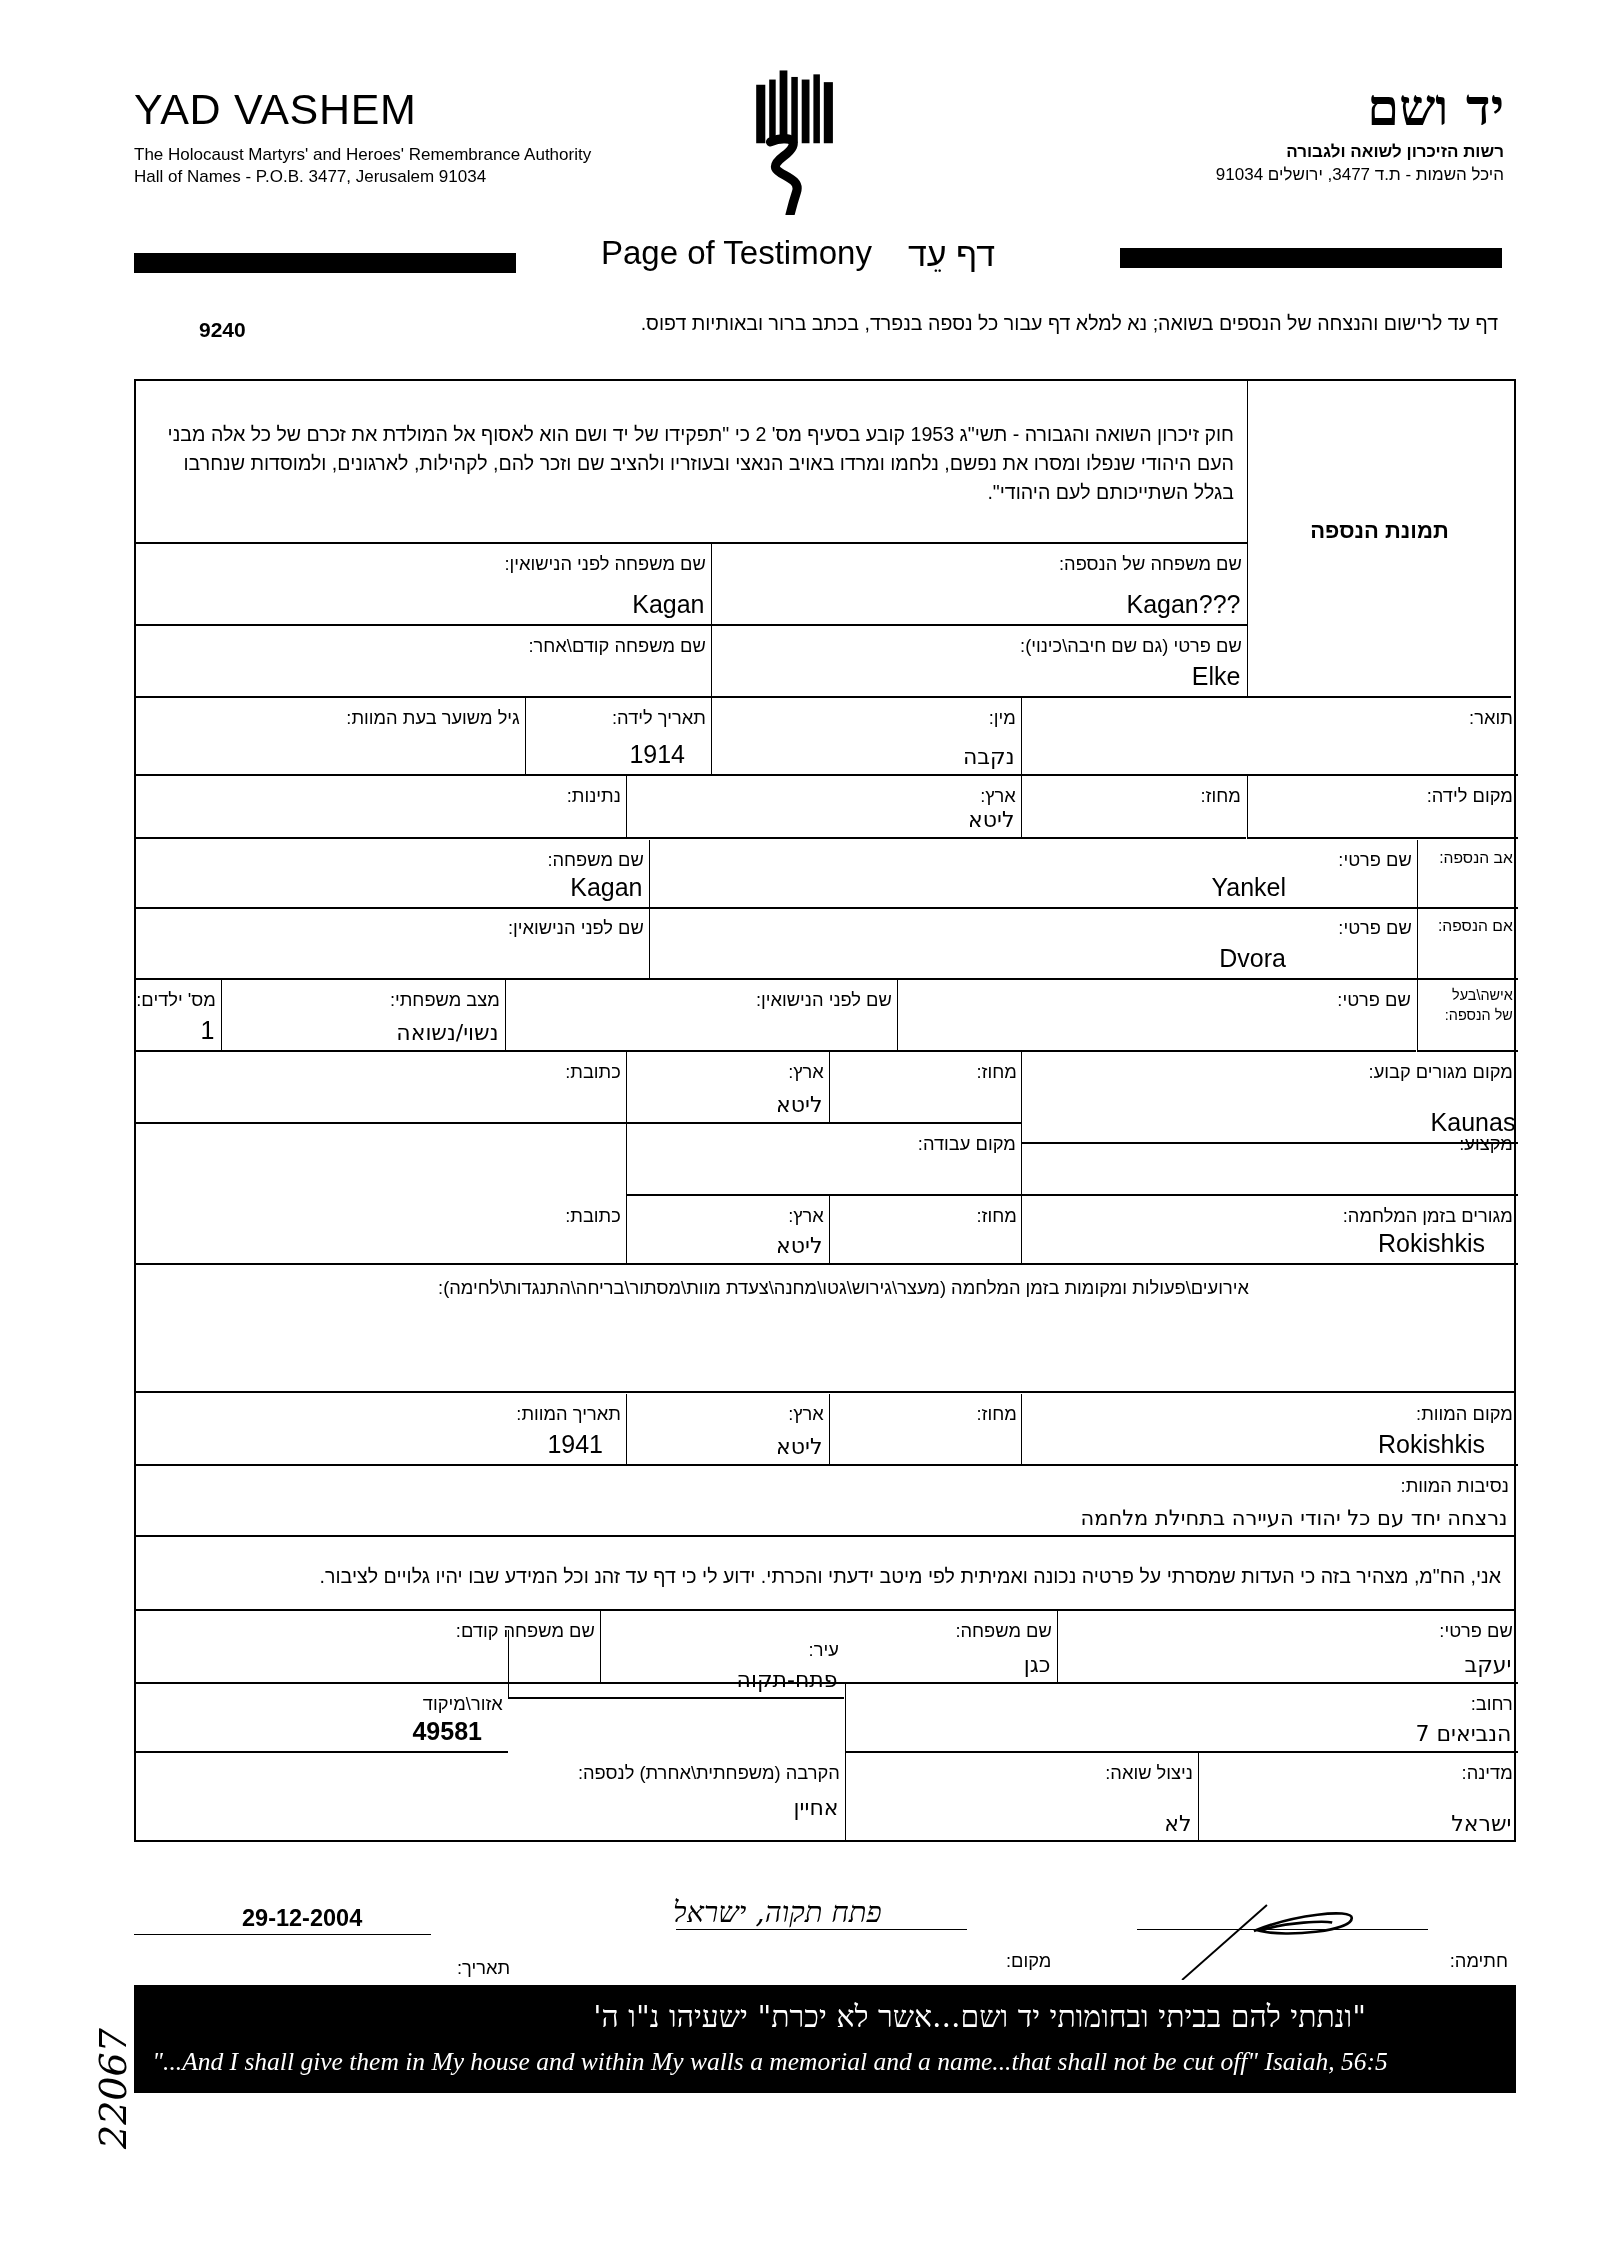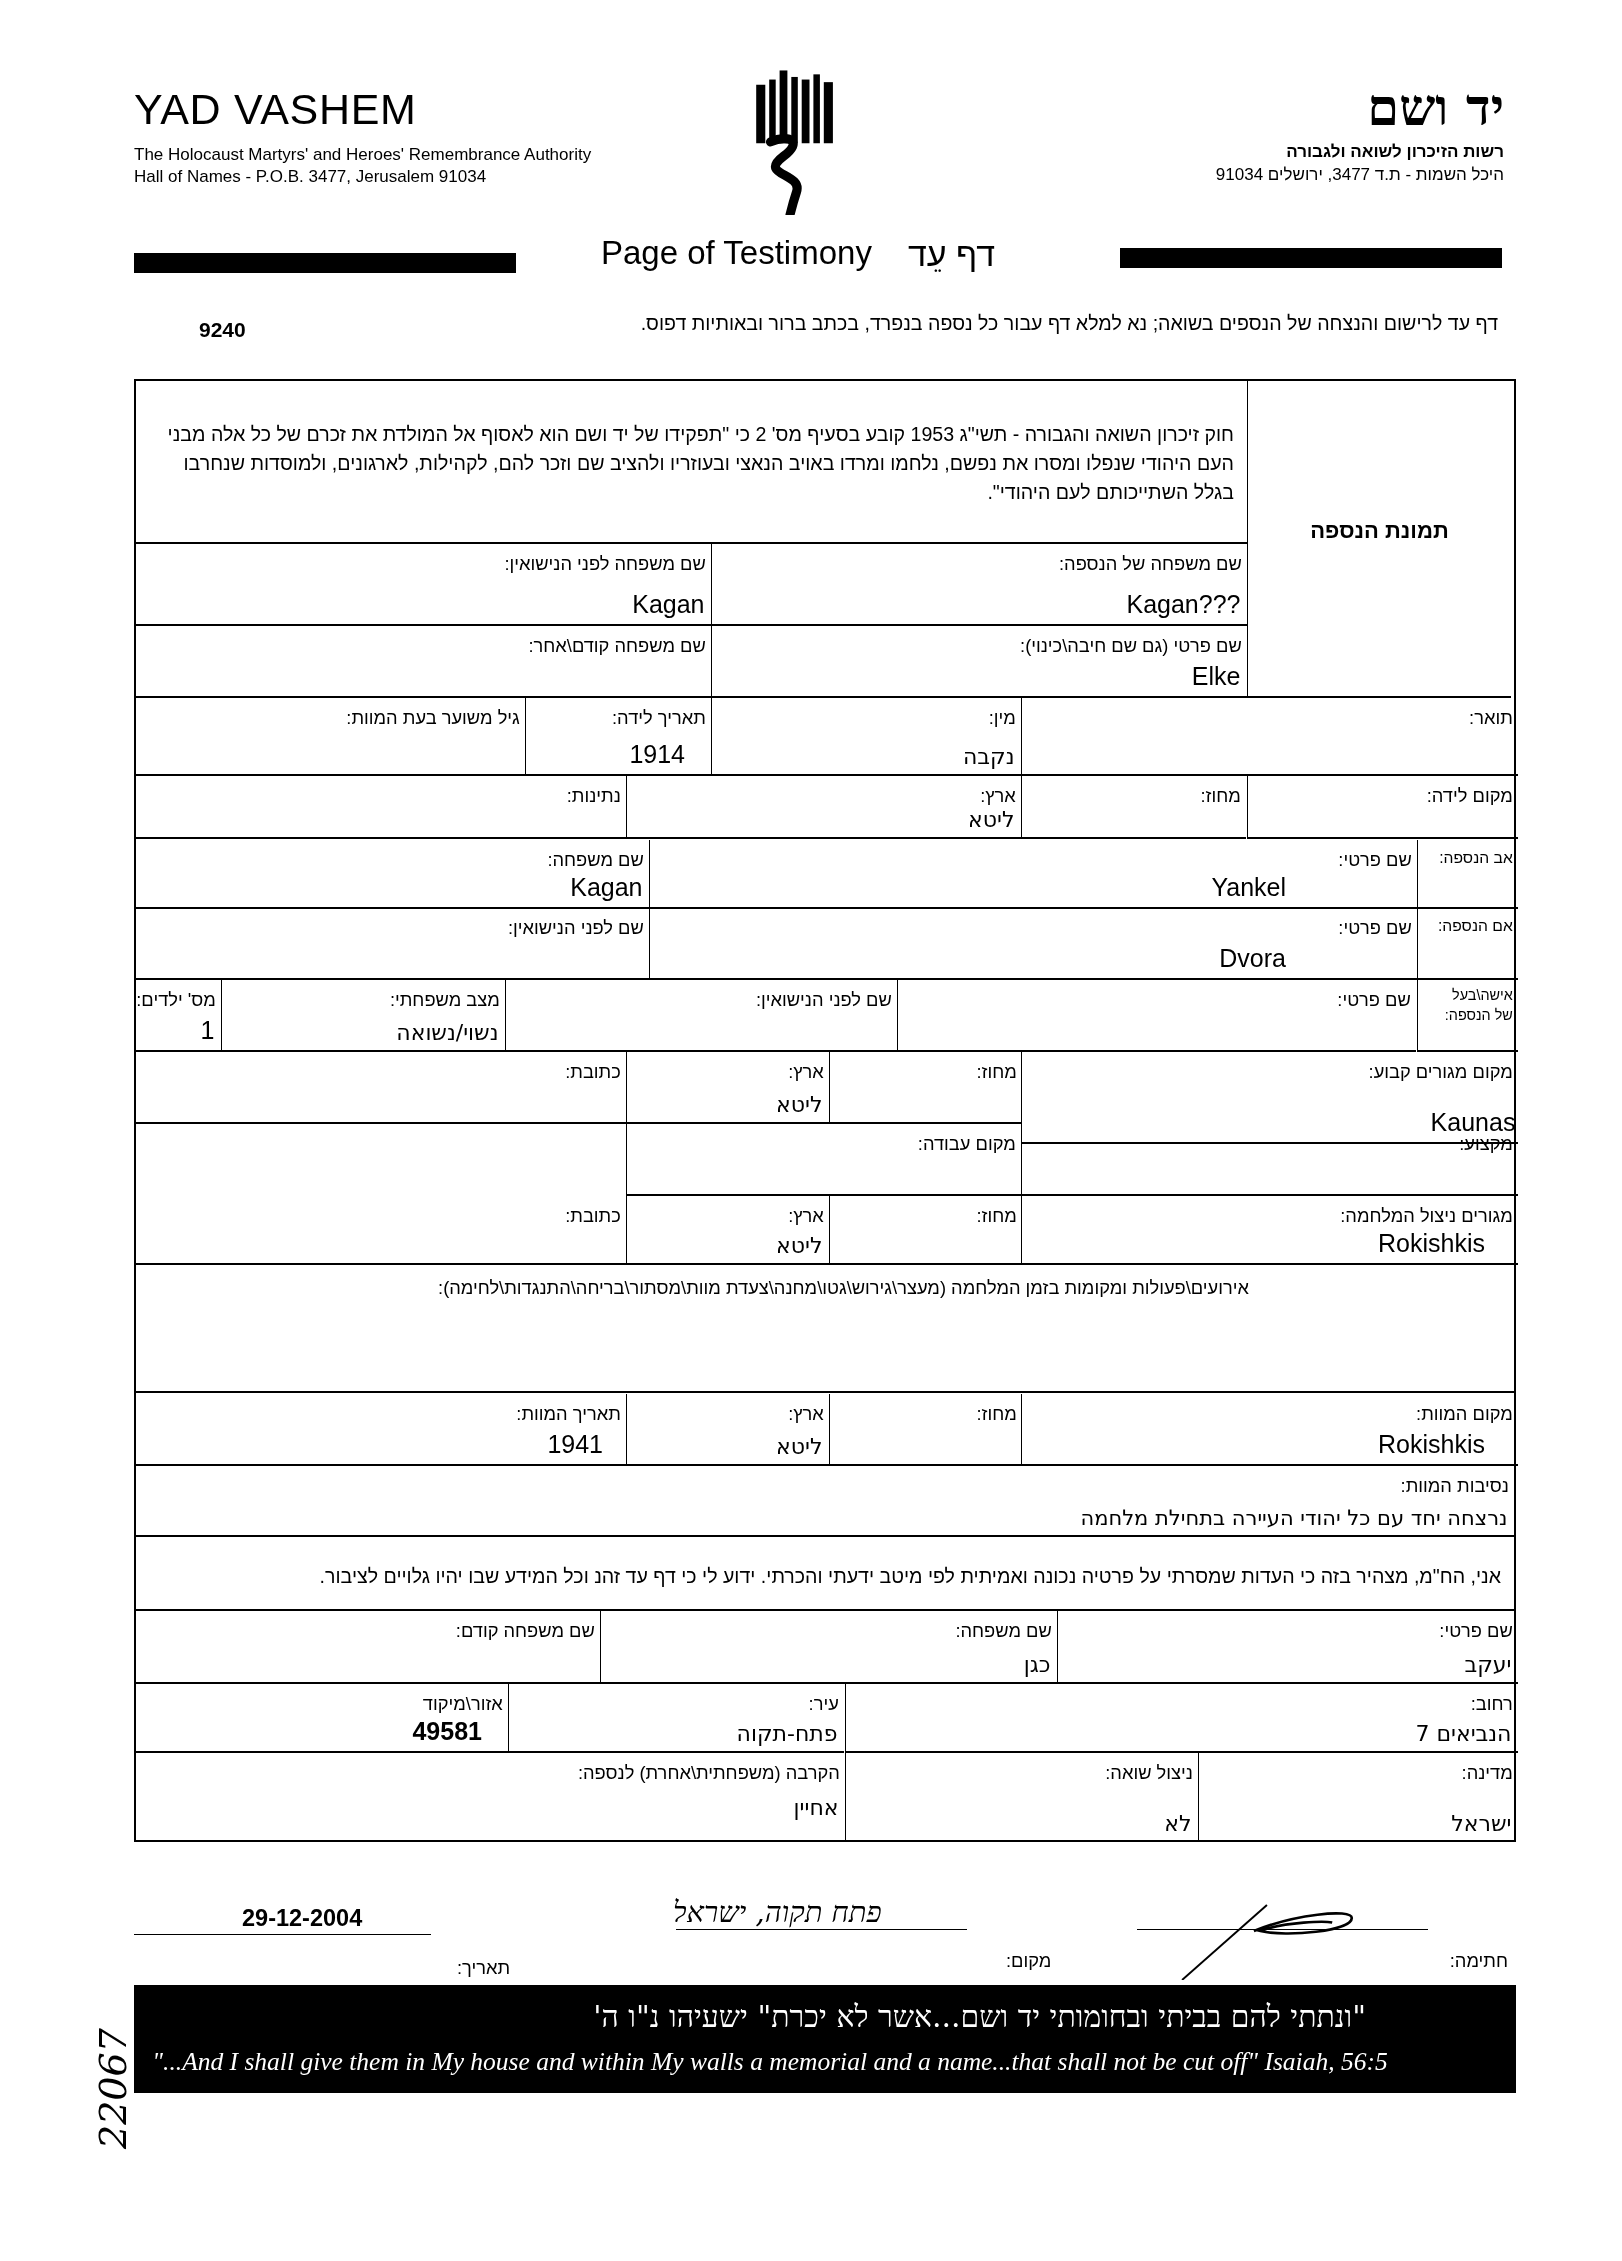--- a/index.html
+++ b/index.html
@@ -190,21 +190,21 @@
   <div class="cell" style="left:885px;top:743px;width:497px;height:72px">
     <span class="lbl">מקצוע:</span>
     <span class="val"></span>
   </div>
   <div class="cell" style="left:490px;top:743px;width:395px;height:72px">
     <span class="lbl">מקום עבודה:</span>
     <span class="val"></span>
   </div>
 
   <div class="cell" style="left:885px;top:815px;width:497px;height:69px">
-    <span class="lbl">מגורים ניצול המלחמה:</span>
+    <span class="lbl">מגורים בזמן המלחמה:</span>
     <span class="val" style="right:33px">Rokishkis</span>
   </div>
   <div class="cell" style="left:693px;top:815px;width:193px;height:69px">
     <span class="lbl">מחוז:</span>
     <span class="val"></span>
   </div>
   <div class="cell" style="left:490px;top:815px;width:203px;height:69px">
     <span class="lbl">ארץ:</span>
     <span class="val val-he">ליטא</span>
   </div>
@@ -254,21 +254,21 @@
   </div>
   <div class="cell" style="left:0;top:1230px;width:464px;height:73px;border-left:none">
     <span class="lbl">שם משפחה קודם:</span>
     <span class="val"></span>
   </div>
 
   <div class="cell" style="left:709px;top:1303px;width:673px;height:69px">
     <span class="lbl">רחוב:</span>
     <span class="val val-he">הנביאים 7</span>
   </div>
-  <div class="cell" style="left:372px;top:1303px;width:336px;height:69px">
+  <div class="cell" style="left:372px;top:1249px;width:336px;height:69px">
     <span class="lbl">עיר:</span>
     <span class="val val-he">פתח-תקוה</span>
   </div>
   <div class="cell" style="left:0;top:1303px;width:372px;height:69px;border-left:none">
     <span class="lbl">אזור\מיקוד</span>
     <span class="val" style="right:26px;font-weight:bold">49581</span>
   </div>
 
   <div class="cell" style="left:709px;top:1372px;width:353px;height:88px;border-bottom:none">
     <span class="lbl">ניצול שואה:</span>

